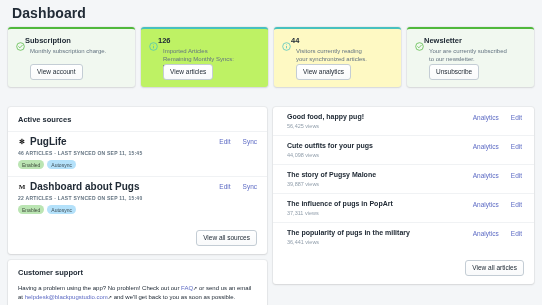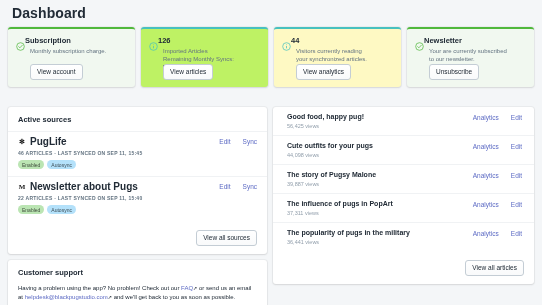--- a/index.html
+++ b/index.html
@@ -199,21 +199,21 @@
           </div>
           <div class="row-actions">
             <span class="link">Edit</span>
             <span class="link">Sync</span>
           </div>
         </div>
 
         <div class="src-row">
           <div class="src-head">
             <span class="src-logo">M</span>
-            <span class="src-name">Newsletter about Pugs</span>
+            <span class="src-name">Dashboard about Pugs</span>
           </div>
           <div class="src-meta">22 ARTICLES - LAST SYNCED ON SEP 11, 15:40</div>
           <div class="badges">
             <span class="badge enabled">Enabled</span>
             <span class="badge autosync">Autosync</span>
           </div>
           <div class="row-actions">
             <span class="link">Edit</span>
             <span class="link">Sync</span>
           </div>

